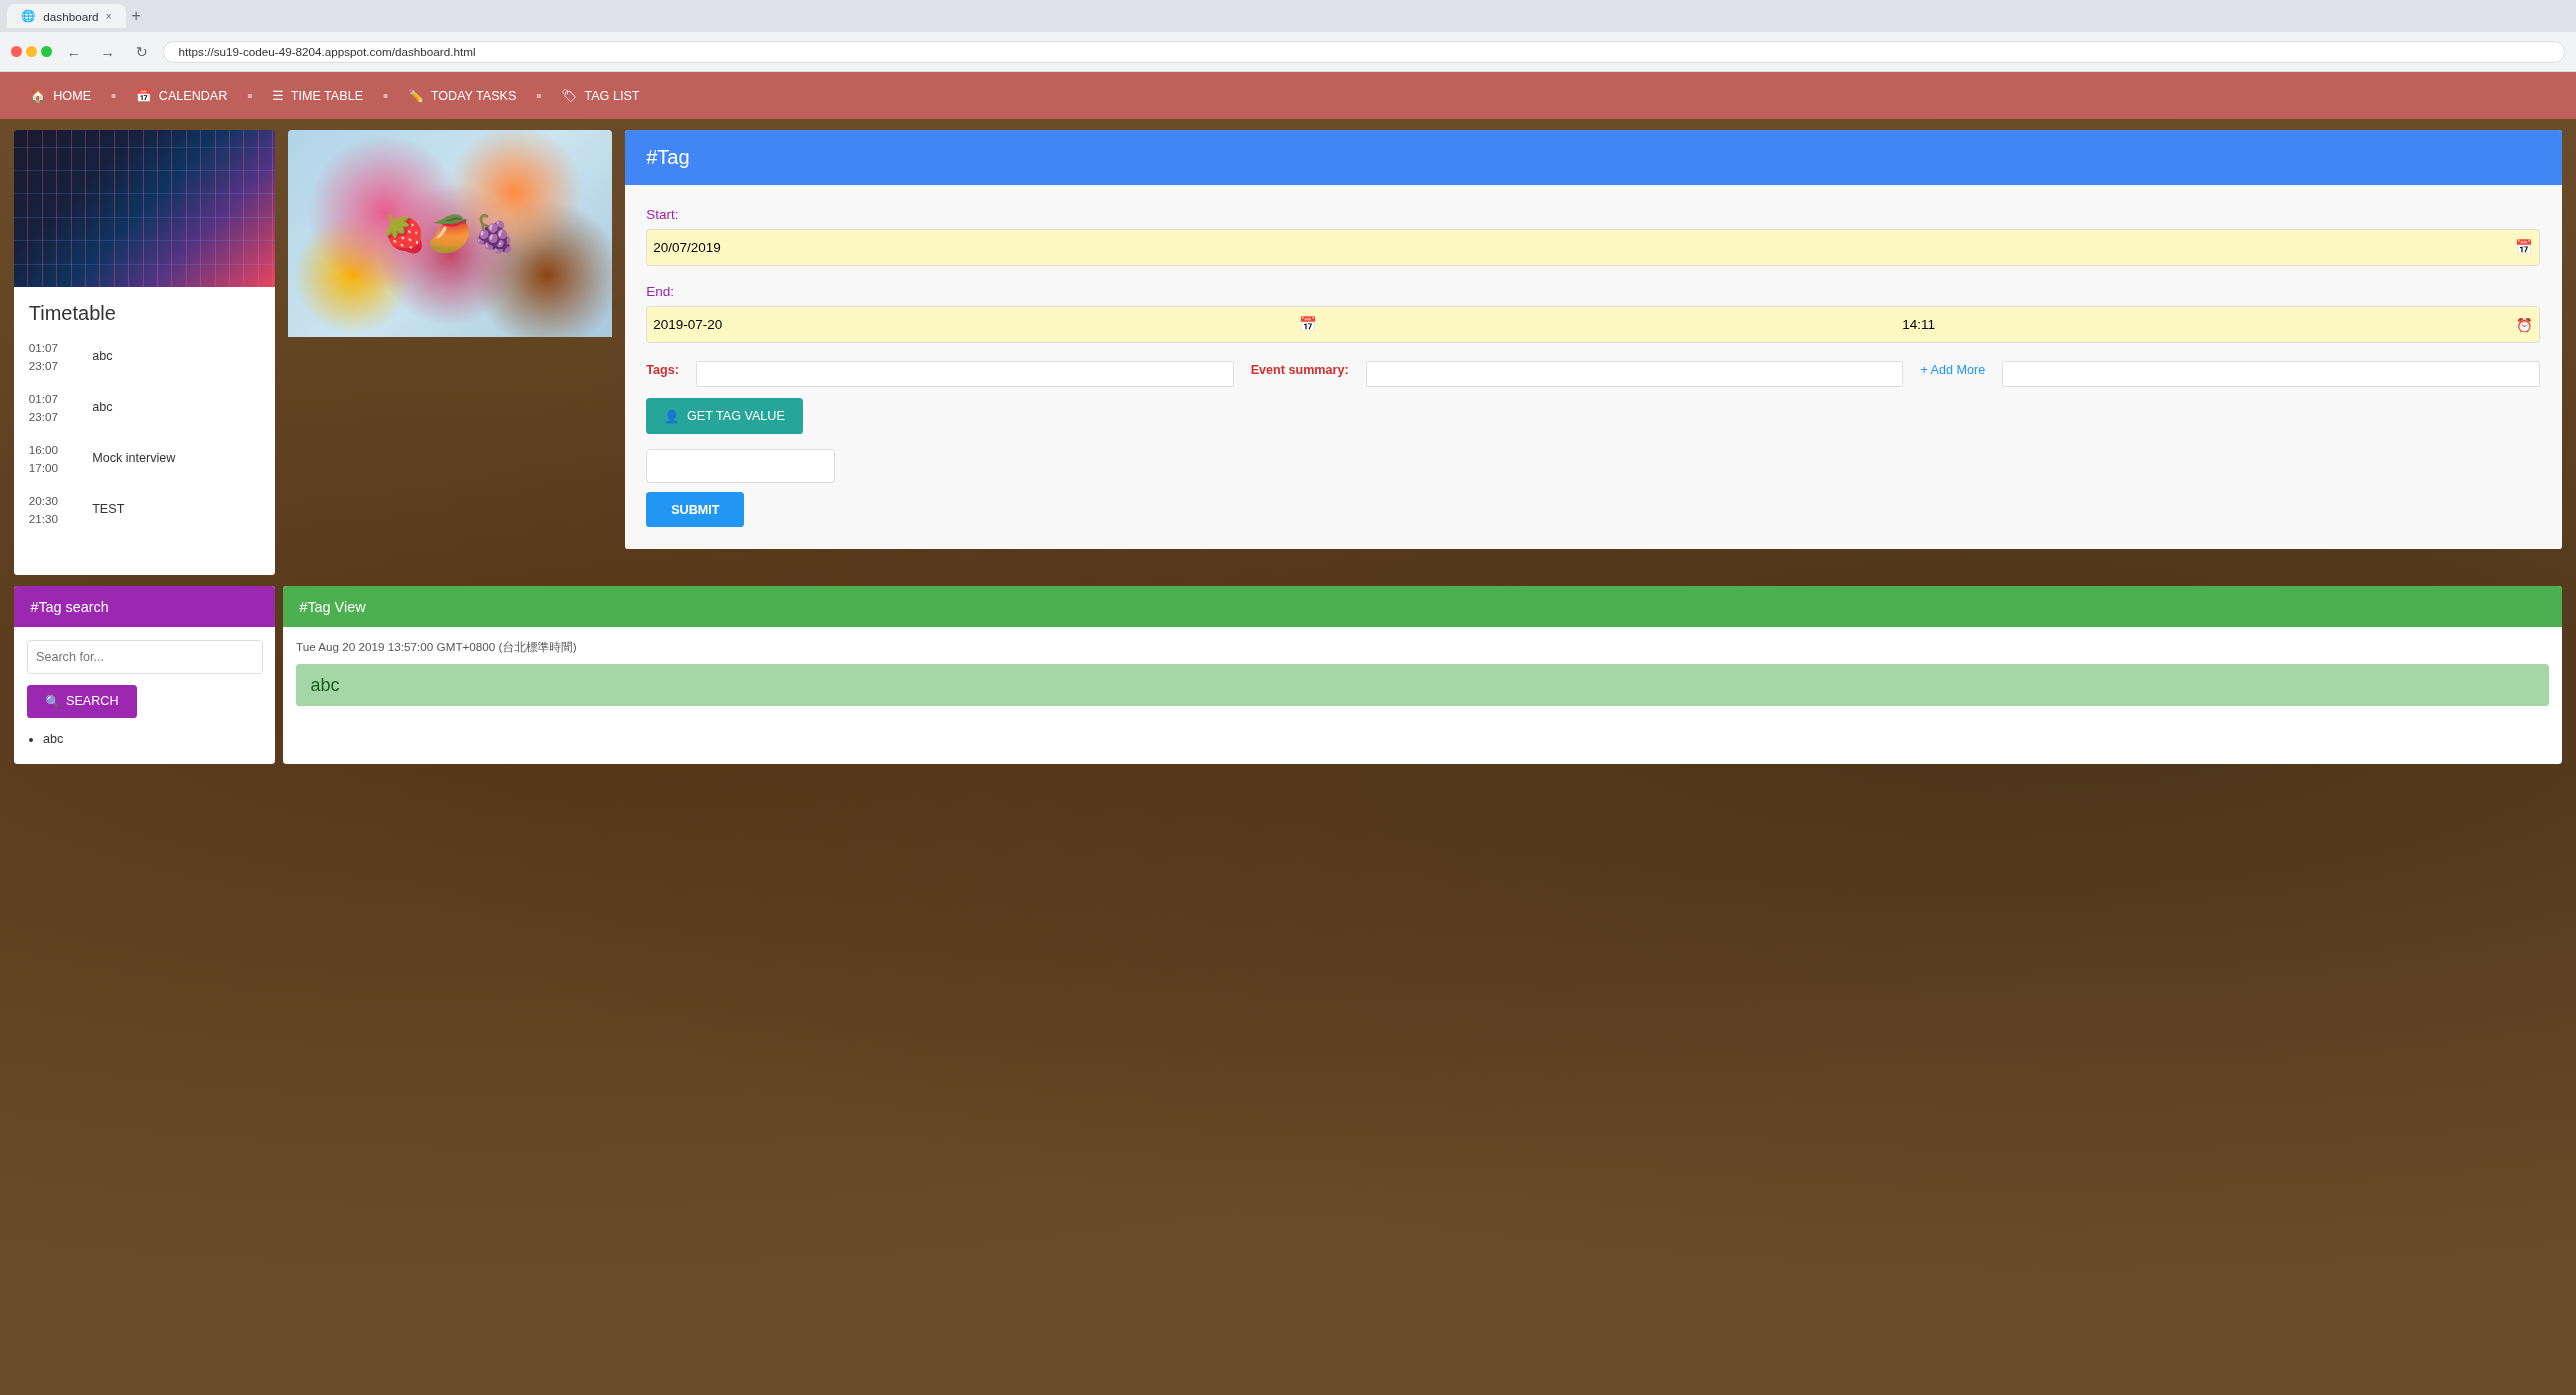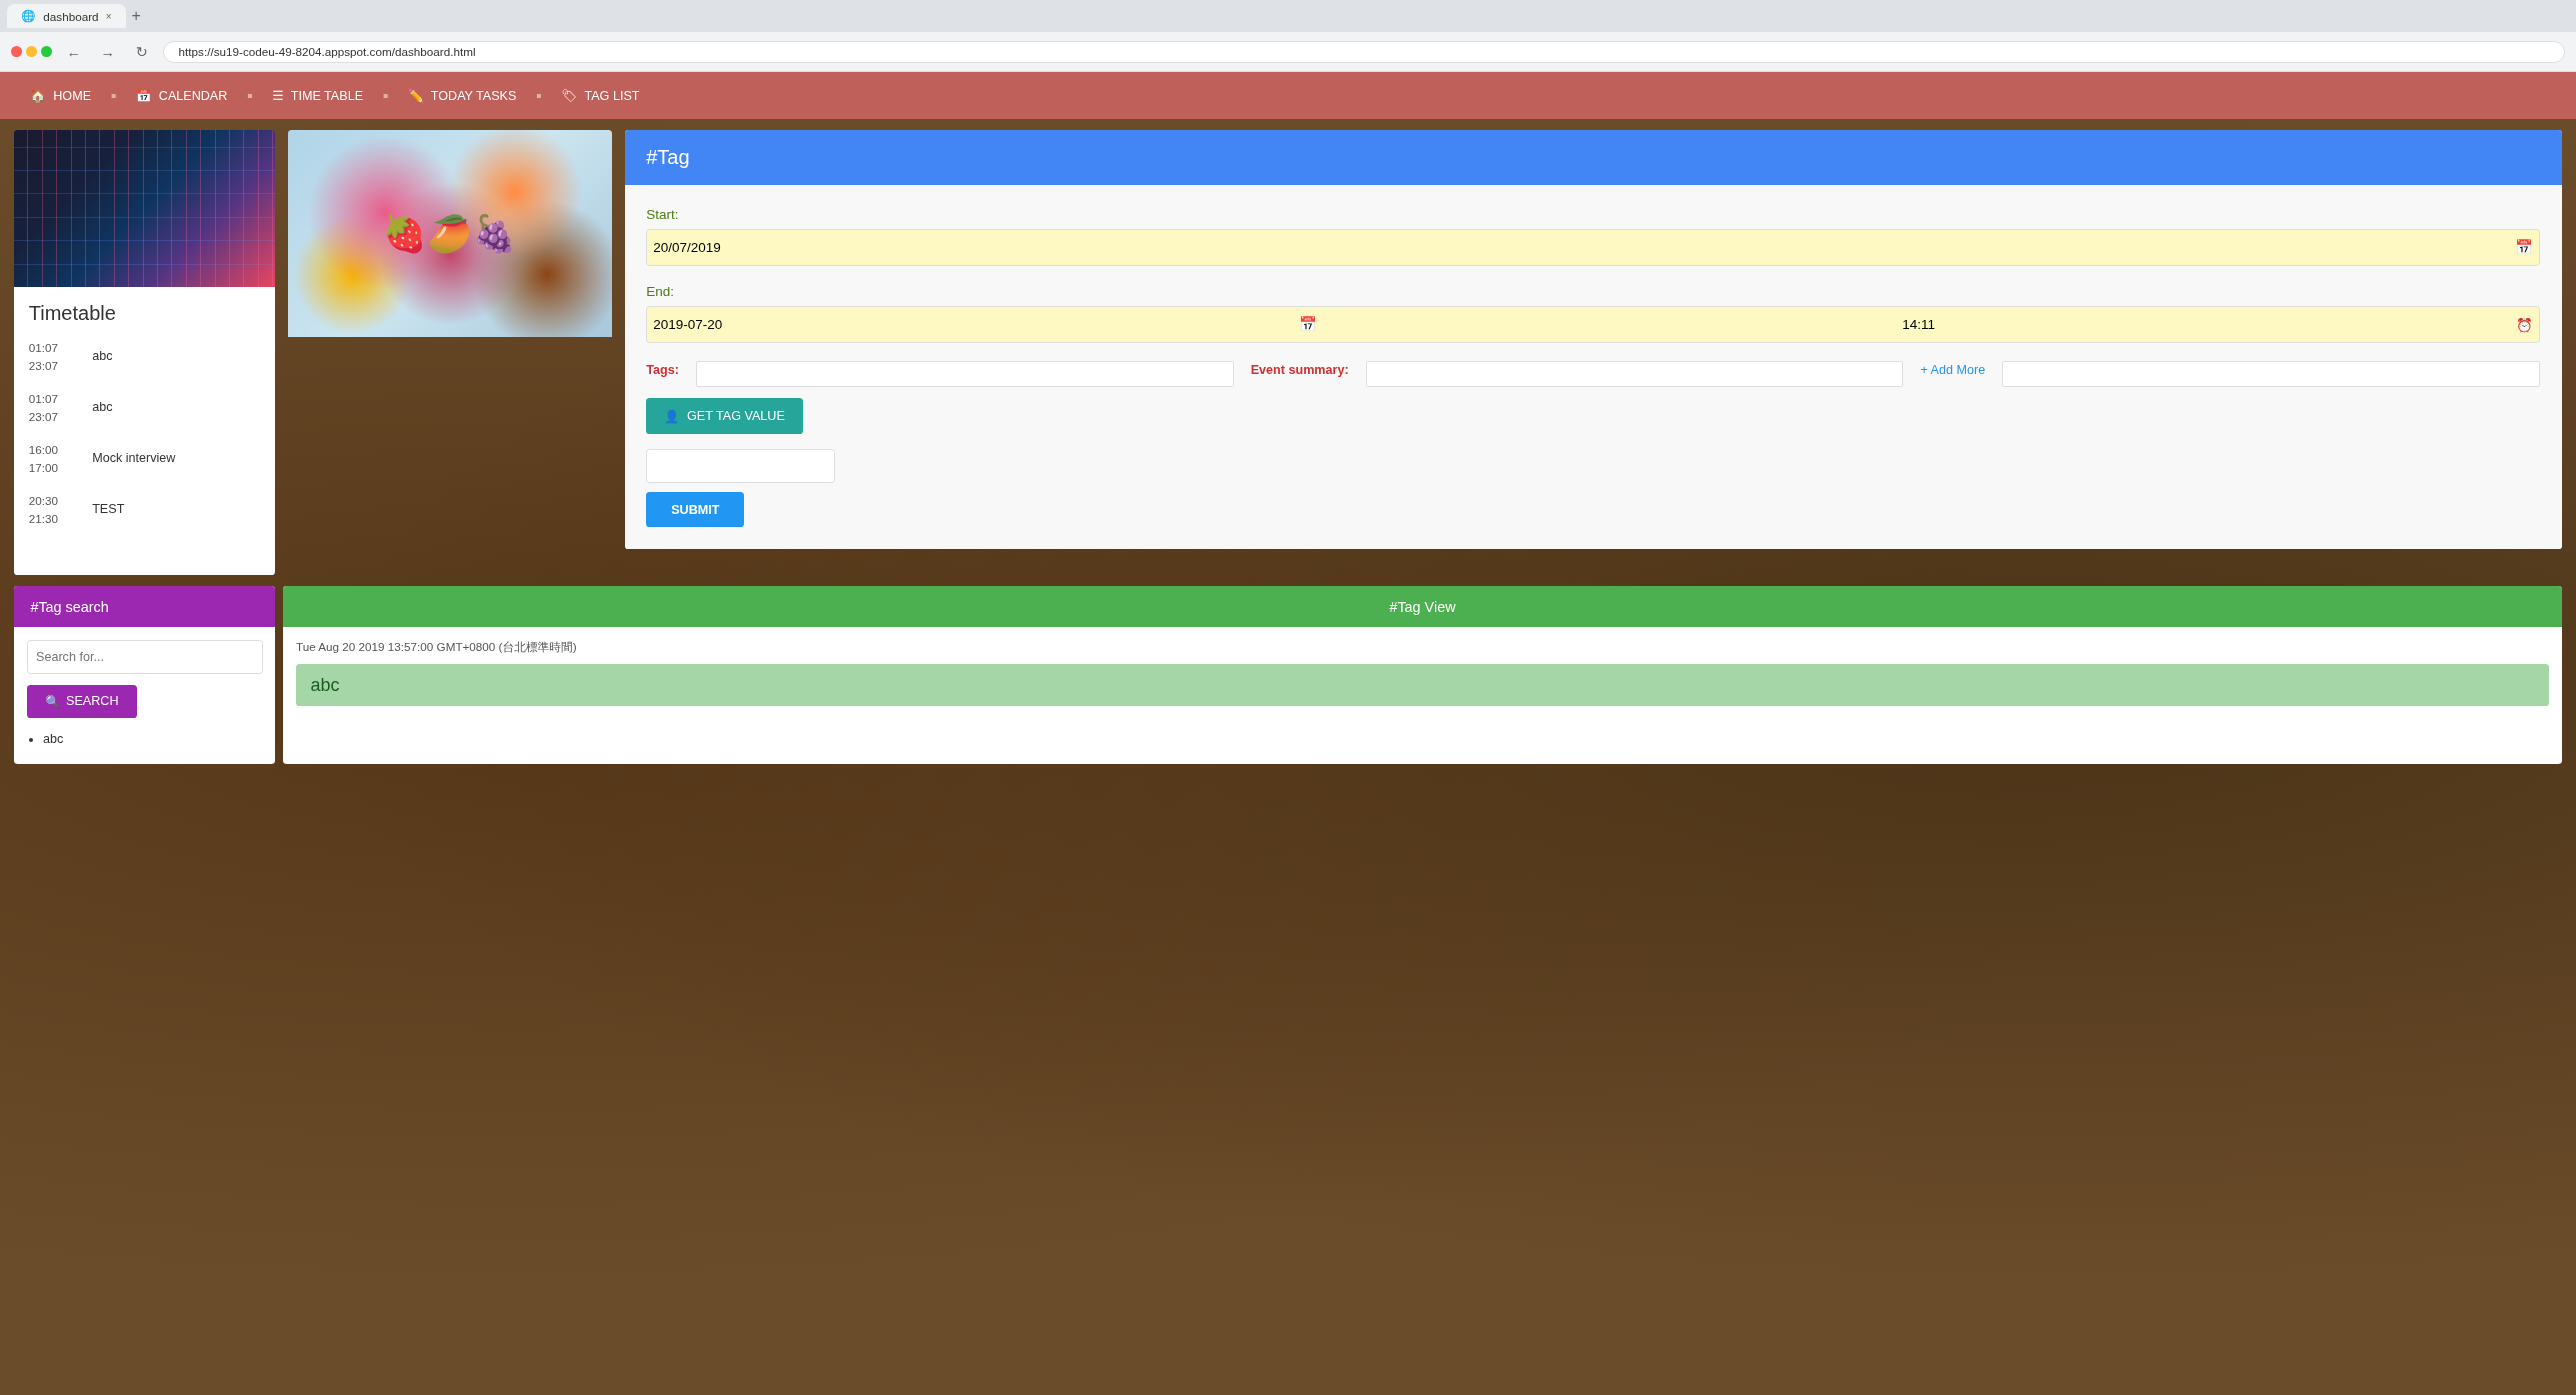--- a/index.html
+++ b/index.html
@@ -255,21 +255,21 @@
     }
     .tag-body {
       padding: 21.6px;
       background: #f8f8f8;
     }
     .form-group {
       margin-bottom: 18px;
     }
     .form-label {
       font-size: 13.5px;
-      color: #4d7c0f;
+      color: #a21caf;
       margin-bottom: 7.2px;
       display: block;
     }
     .form-input {
       width: 100%;
       padding: 9px 6px;
       border: 0.9px solid #ddd;
       border-radius: 3.6px;
       font-size: 13.5px;
       background: #fef9c3;
@@ -419,21 +419,20 @@
       border-radius: 3.6px;
       flex: 1;
       overflow: hidden;
     }
     .tag-view-header {
       background: #4caf50;
       color: white;
       padding: 12.6px 16px;
       font-size: 14.4px;
       font-weight: 500;
-      text-align: center;
     }
     .tag-view-body {
       padding: 12.6px;
     }
     .tag-view-timestamp {
       font-size: 11.7px;
       color: #555;
       margin-bottom: 9px;
     }
     .tag-view-value {

